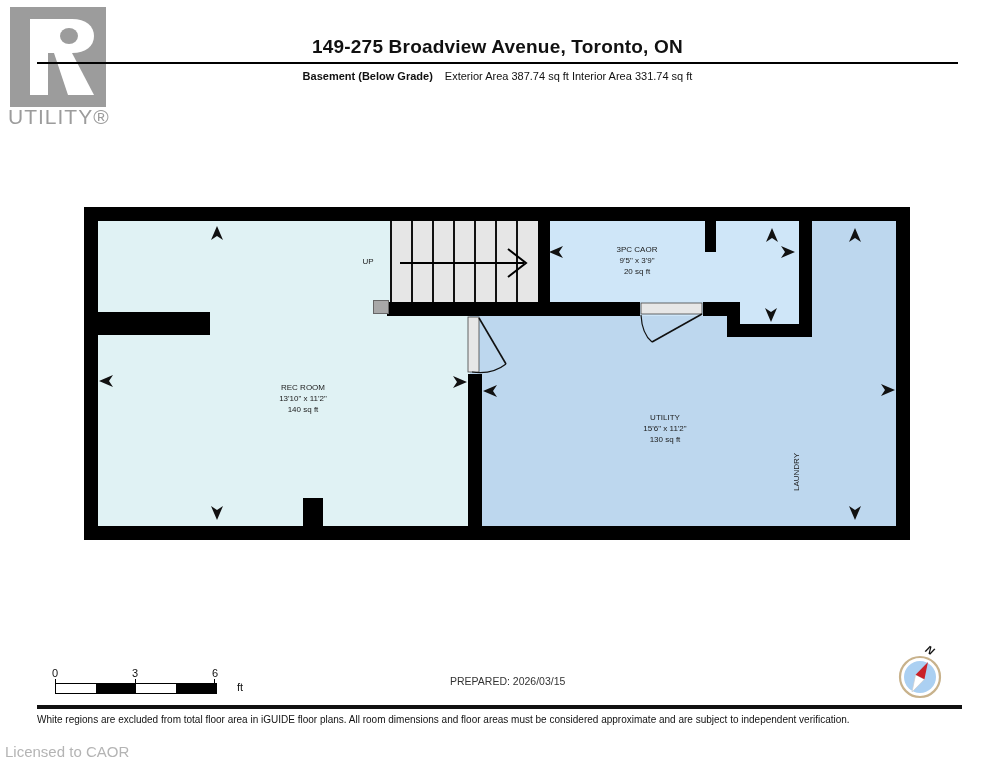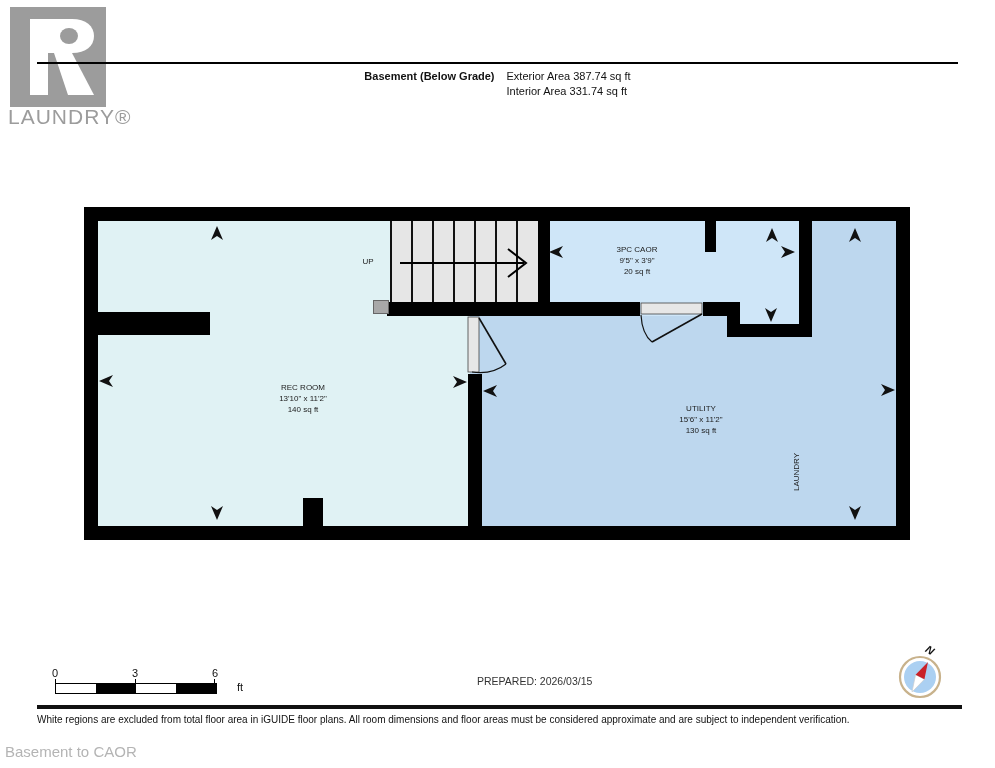--- a/index.html
+++ b/index.html
@@ -8,39 +8,39 @@
   
   .logo-svg{position:absolute;left:10px;top:7px;z-index:2;}
   .brand-text{position:absolute;left:8px;top:105px;font-size:21px;letter-spacing:1px;
               color:#9c9c9c;z-index:2;}
   .header-rule{position:absolute;left:37px;top:62px;width:921px;height:2px;background:#000;z-index:3;}
   .page-title{position:absolute;left:0;top:36px;width:995px;text-align:center;
               font-size:19px;font-weight:bold;letter-spacing:0.2px;}
   .subheader{position:absolute;left:0;top:70px;width:995px;display:flex;
              justify-content:center;align-items:flex-start;gap:12px;font-size:11px;}
   .floor-label{font-weight:bold;}
-  .area-lines{display:flex;flex-direction:column;gap:3px;}
+  .area-lines{display:flex;flex-direction:row;gap:3px;}
   
   .wall{position:absolute;background:#000;}
   .room{position:absolute;}
   .gray-block{position:absolute;left:373px;top:300px;width:16px;height:14px;
               background:#a8a8a8;border:1px solid #666;box-sizing:border-box;}
   .plan-svg{position:absolute;left:84px;top:207px;z-index:5;}
   .lbl{position:absolute;transform:translate(-50%,-50%);text-align:center;
        font-size:8px;line-height:1.35;color:#1b1b1b;white-space:nowrap;z-index:6;}
   .lbl span{display:block;}
   .lbl-laundry{transform:translate(-50%,-50%) rotate(-90deg);}
   
   .scale-num{position:absolute;transform:translateX(-50%);font-size:11px;top:667px;}
   .scale-tick{position:absolute;top:679px;width:1px;height:4px;background:#000;}
   .scale-bar{position:absolute;left:55px;top:683px;width:160px;height:9px;
              border:1px solid #000;display:flex;box-sizing:content-box;}
   .scale-bar .seg{width:40px;height:100%;}
   .scale-unit{position:absolute;left:237px;top:681px;font-size:11px;}
-  .prepared{position:absolute;left:450px;top:675px;font-size:10.5px;color:#333;margin-left:27px;}
+  .prepared{position:absolute;left:450px;top:675px;font-size:10.5px;color:#333;}
   .compass{position:absolute;left:897px;top:654px;}
   .compass-n{position:absolute;left:926px;top:644px;font-size:11px;font-weight:bold;
              font-style:italic;transform:rotate(32deg);}
   .footer-rule{position:absolute;left:37px;top:705px;width:925px;height:4px;background:#111;}
   .disclaimer{position:absolute;left:37px;top:714px;width:935px;font-size:10px;color:#111;}
   .license{position:absolute;left:5px;top:743px;font-size:15px;color:#b4b4b4;}
 </style>
 </head>
 <body>
 
@@ -48,22 +48,23 @@
 
   <div class="header-rule"></div>
 
   <svg class="logo-svg" width="96" height="100" viewBox="0 0 96 100">
     <rect x="0" y="0" width="96" height="100" fill="#9c9c9c"></rect>
     <rect x="20" y="12" width="18" height="76" fill="#ffffff"></rect>
     <path d="M38,12 h24 c14,0 22,7 22,17 c0,10 -8,17 -22,17 h-24 z" fill="#ffffff"></path>
     <ellipse cx="59" cy="29" rx="9" ry="8" fill="#9c9c9c"></ellipse>
     <polygon points="44,46 62,46 84,88 58,88" fill="#ffffff"></polygon>
   </svg>
-  <div class="brand-text">LAUNDRY®</div>
-
+  <div class="brand-text">UTILITY®</div>
+
+  <div class="page-title">149-275 Broadview Avenue, Toronto, ON</div>
 
   <div class="subheader">
     <span class="floor-label">Basement (Below Grade)</span>
     <span class="area-lines">
       <span>Exterior Area 387.74 sq ft</span>
       <span>Interior Area 331.74 sq ft</span>
     </span>
   </div>
 
   <div>
@@ -146,21 +147,21 @@
       <span>13'10" x 11'2"</span>
       <span>140 sq ft</span>
     </div>
 
     <div class="lbl" style="left:637px;top:261px;">
       <span>3PC CAOR</span>
       <span>9'5" x 3'9"</span>
       <span>20 sq ft</span>
     </div>
 
-    <div class="lbl" style="left:665px;top:420px;margin-left:36px;">
+    <div class="lbl" style="left:665px;top:429px;">
       <span>UTILITY</span>
       <span>15'6" x 11'2"</span>
       <span>130 sq ft</span>
     </div>
 
     <div class="lbl lbl-laundry" style="left:797px;top:472px;">LAUNDRY</div>
   </div>
 
   <div>
     <div class="scale-num" style="left:55px;">0</div>
@@ -184,16 +185,16 @@
       <circle cx="23" cy="23" r="16" fill="#abd0f2"></circle>
       <g transform="rotate(28 23 23)">
         <polygon points="23,40 28,23 18,23" fill="#ffffff" stroke="#cccccc" stroke-width="0.6"></polygon>
         <polygon points="23,6 28,23 18,23" fill="#c92128"></polygon>
       </g>
     </svg>
     <div class="compass-n">N</div>
 
     <div class="footer-rule"></div>
     <div class="disclaimer">White regions are excluded from total floor area in iGUIDE floor plans. All room dimensions and floor areas must be considered approximate and are subject to independent verification.</div>
-    <div class="license">Basement to CAOR</div>
+    <div class="license">Licensed to CAOR</div>
   </div>
 
 </div>
 
 </body></html>

